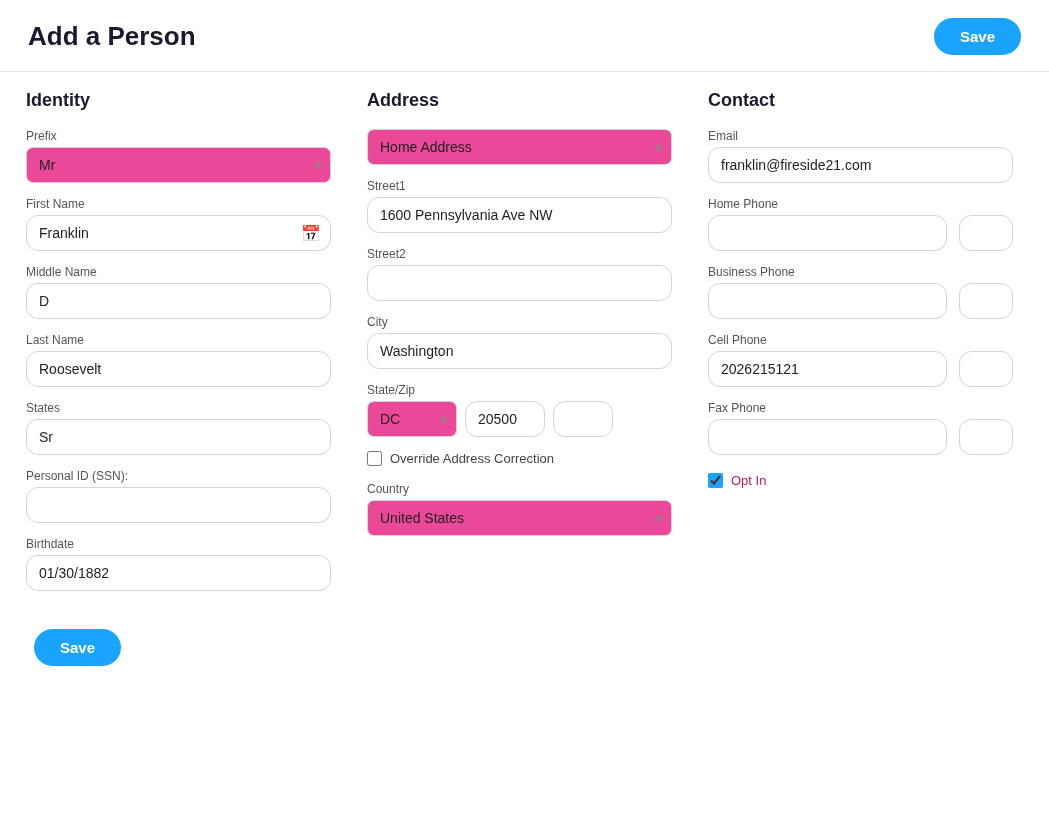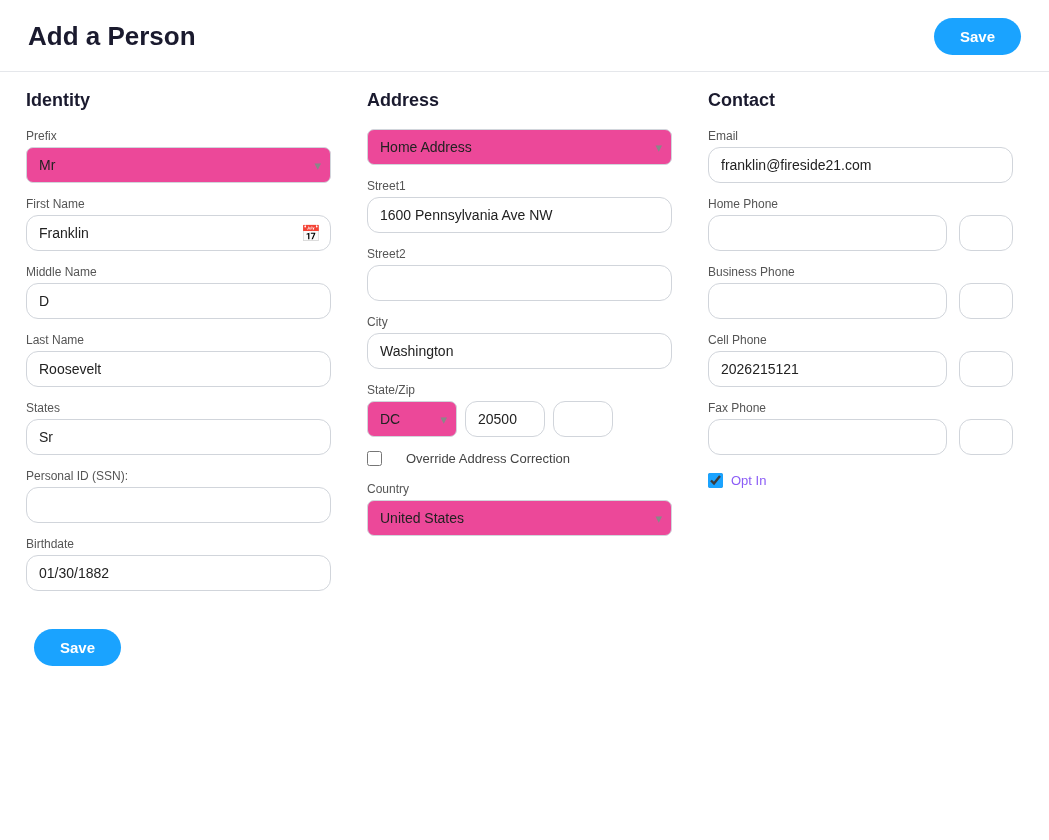--- a/index.html
+++ b/index.html
@@ -28,27 +28,27 @@
     .select-wrapper::after { content: '▾'; position: absolute; right: 10px; top: 50%; transform: translateY(-50%); color: #888; pointer-events: none; font-size: 13px; }
 
     .inline-row { display: flex; gap: 8px; align-items: flex-start; }
     .inline-row .select-wrapper { flex: 1; min-width: 0; }
     .inline-row .field-input { flex: 1; min-width: 0; }
 
     .phone-row { display: flex; gap: 12px; }
     .phone-row .field-input:first-child { flex: 2.2; }
     .phone-row .field-input:last-child { flex: 1; }
 
-    .checkbox-row { display: flex; align-items: center; gap: 24px; margin: 10px 0 16px 0; }
+    .checkbox-row { display: flex; align-items: center; gap: 8px; margin: 10px 0 16px 0; }
     .checkbox-row input[type=checkbox] { width: 15px; height: 15px; cursor: pointer; accent-color: #1aa3ff; }
     .checkbox-label { font-size: 13px; color: #444; }
 
     .opt-in-row { display: flex; align-items: center; gap: 8px; margin-top: 18px; }
     .opt-in-row input[type=checkbox] { width: 15px; height: 15px; cursor: pointer; accent-color: #1aa3ff; }
-    .opt-in-label { font-size: 13px; color: #8b5cf6; }
+    .opt-in-label { font-size: 13px; color: #be185d; }
 
     .save-btn-bottom { background: #1aa3ff; color: #fff; border: none; border-radius: 20px; padding: 10px 26px; font-size: 15px; font-weight: 600; cursor: pointer; margin-top: 24px; margin-left: 8px; }
 
     .first-name-wrapper { position: relative; }
     .first-name-wrapper input { width: 100%; }
     .calendar-icon { position: absolute; right: 10px; top: 50%; transform: translateY(-50%); color: #aaa; font-size: 16px; cursor: pointer; }
   </style>
 </head>
 <body>
 

